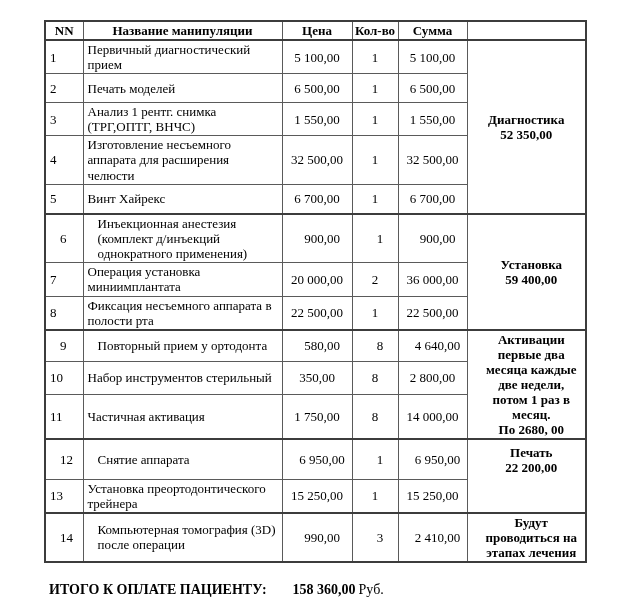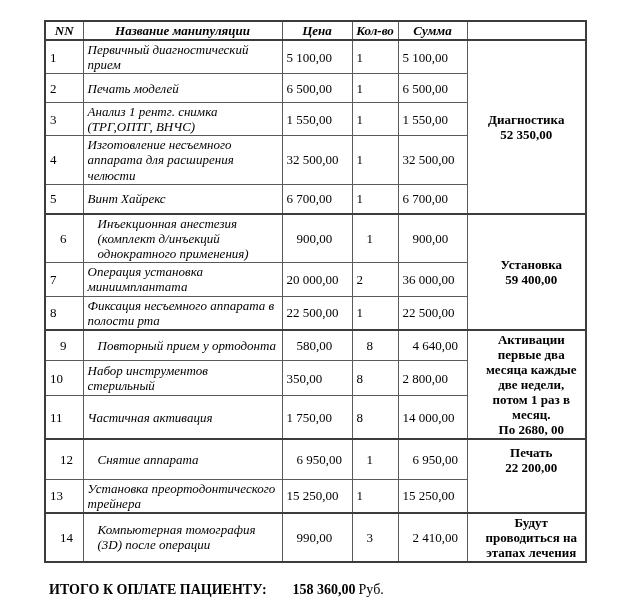--- a/index.html
+++ b/index.html
@@ -23,26 +23,25 @@
     padding:1px 4px;
     vertical-align:middle;
     overflow:hidden;
     line-height:1.16;
   }
   table.price thead th{
     font-weight:bold;
     text-align:center;
     border-bottom:2px solid #3c3c3c;
     padding:1px 2px;
-    font-style:italic;
   }
   tr.sec > td{border-top:2px solid #3c3c3c;padding-left:14px;}
   td.nn{vertical-align:top;padding-left:7px;}
-  td.name{padding-left:4px;padding-right:4px;font-style:italic;}
-  td.num{padding-left:7px;}
+  td.name{padding-left:4px;padding-right:4px;}
+  td.num{padding-left:7px;text-align:center;}
   td.grp{
     text-align:center;
     font-weight:bold;
     padding:2px 3px;
     line-height:1.22;
   }
   td.grp.top{vertical-align:top;padding-top:5px;}
 
   .total{
     margin-left:5px;

